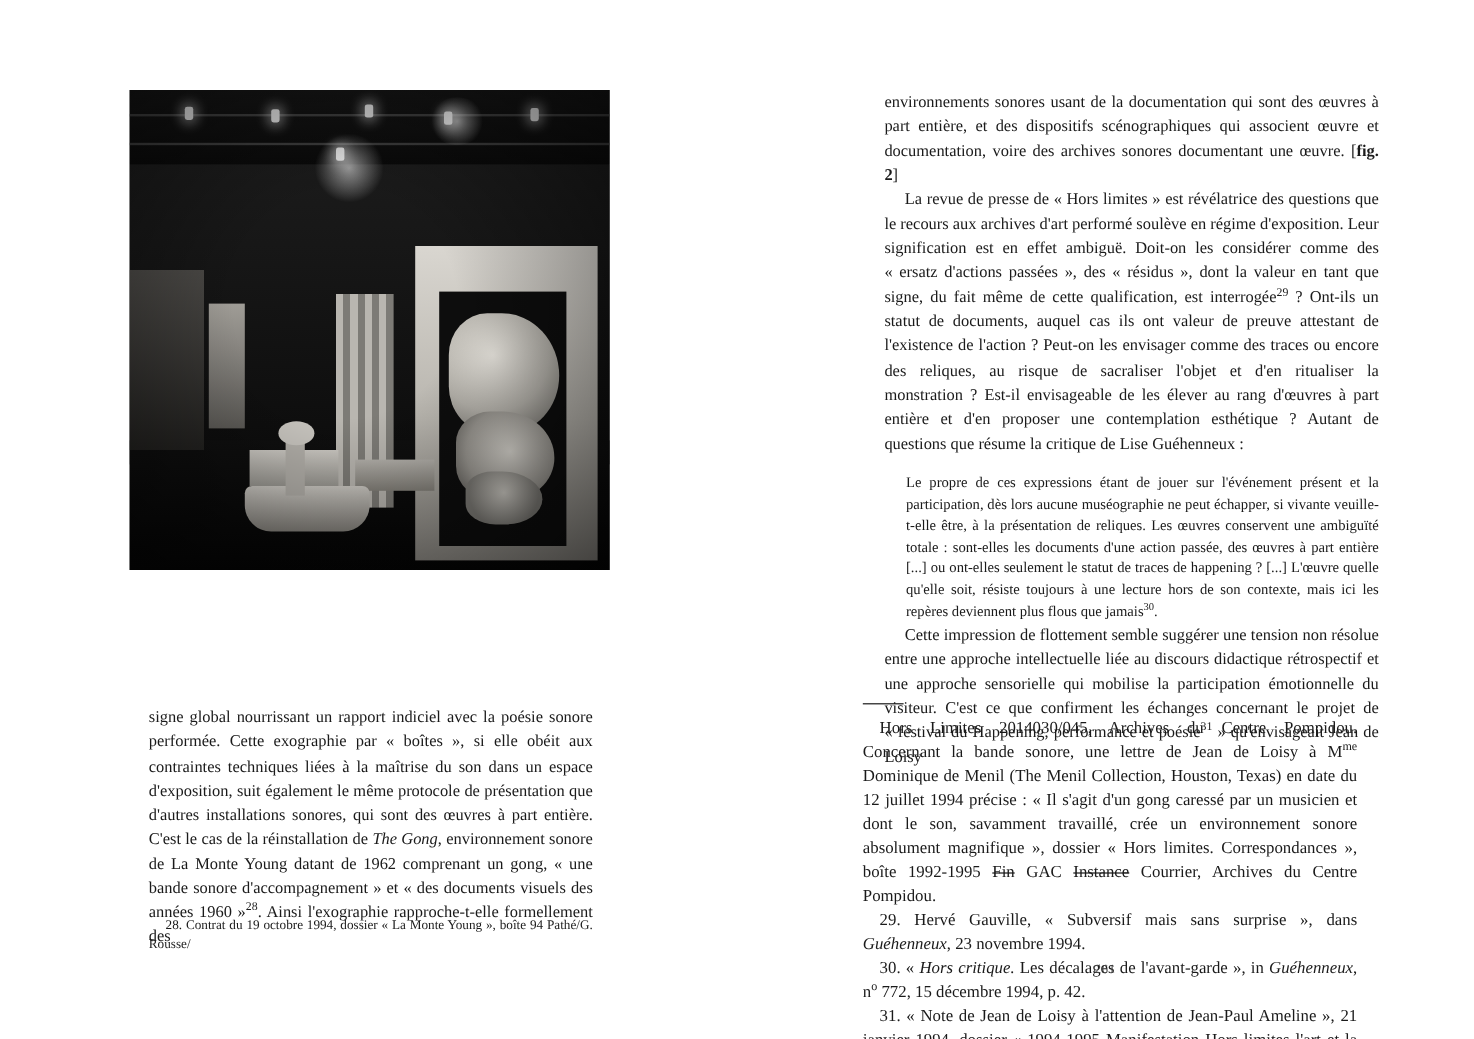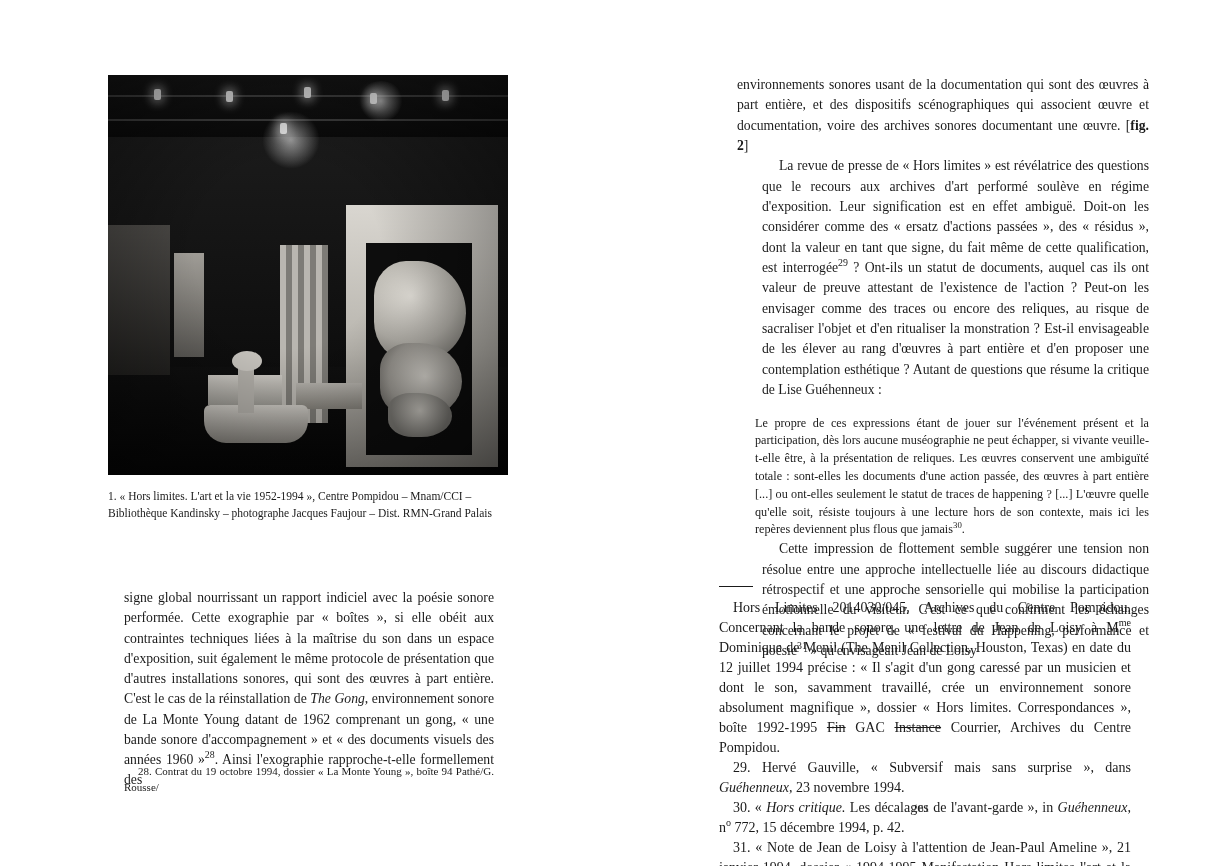--- a/index.html
+++ b/index.html
@@ -141,21 +141,21 @@
     position: absolute;
     left: 123px;
     top: 75px;
     width: 412px;
     font-size: 13.7px;
     line-height: 1.485;
     text-align: justify;
     hyphens: auto;
   }
   .right-body p { margin: 0; }
-  .right-body p.indent { text-indent: 17px; margin-left: 25px; }
+  .right-body p.indent { text-indent: 17px; }
   .quote {
     margin: 14px 0 0 0;
     padding-left: 18px;
     width: 394px;
     font-size: 12.2px;
     line-height: 1.46;
     text-align: justify;
   }
   .quote p { margin: 0; }
   .after-quote { margin-top: 15px; }
@@ -233,21 +233,20 @@
         <div class="vitrine" style="left:100px; top:300px; width:74px; height:30px;"></div>
         <div class="vitrine" style="left:188px; top:308px; width:66px; height:26px; background:linear-gradient(180deg,#b4b1ab 0%,#838079 100%);"></div>
 
         <div class="sculpture" style="left:96px; top:330px; width:104px; height:38px; border-radius:6px 6px 22px 22px; background:linear-gradient(180deg,#cbc8c2 0%,#86837d 100%);"></div>
         <div class="sculpture" style="left:130px; top:292px; width:16px; height:46px; background:#b2afa9;"></div>
         <div class="sculpture" style="left:124px; top:276px; width:30px; height:20px; border-radius:50%; background:#c7c4be;"></div>
 
         <div class="vignette"></div>
       </div>
 
-      <div class="figure-caption">1. « Hors limites. L'art et la vie 1952-1994 », Centre Pompidou – Mnam/CCI – Bibliothèque Kandinsky – photographe Jacques Faujour – Dist. RMN-Grand Palais</div>
     </div>
 
     <div class="left-body">
       <p>signe global nourrissant un rapport indiciel avec la poésie sonore performée. Cette exographie par «&nbsp;boîtes&nbsp;», si elle obéit aux contraintes techniques liées à la maîtrise du son dans un espace d'exposition, suit également le même protocole de présentation que d'autres installations sonores, qui sont des œuvres à part entière. C'est le cas de la réinstallation de <i>The Gong</i>, environnement sonore de La Monte Young datant de 1962 comprenant un gong, «&nbsp;une bande sonore d'accompagnement&nbsp;» et «&nbsp;des documents visuels des années 1960&nbsp;»<span class="sup">28</span>. Ainsi l'exographie rapproche-t-elle formellement des</p>
     </div>
 
     <div class="footnote-left">
       <p>28. Contrat du 19 octobre 1994, dossier « La Monte Young », boîte 94 Pathé/G. Rousse/</p>
     </div>
 

